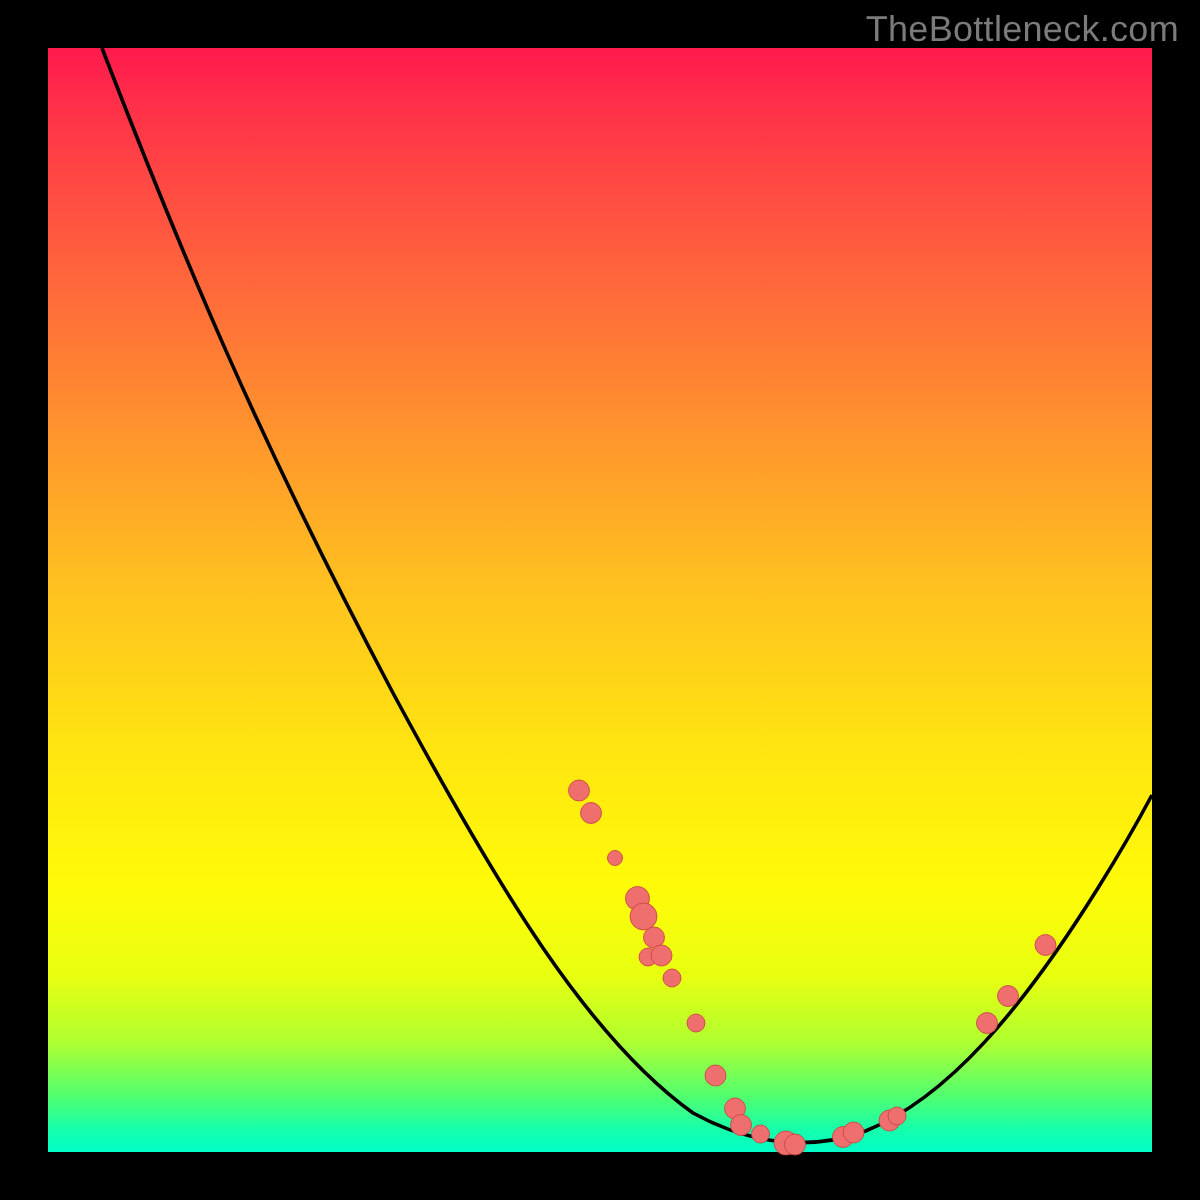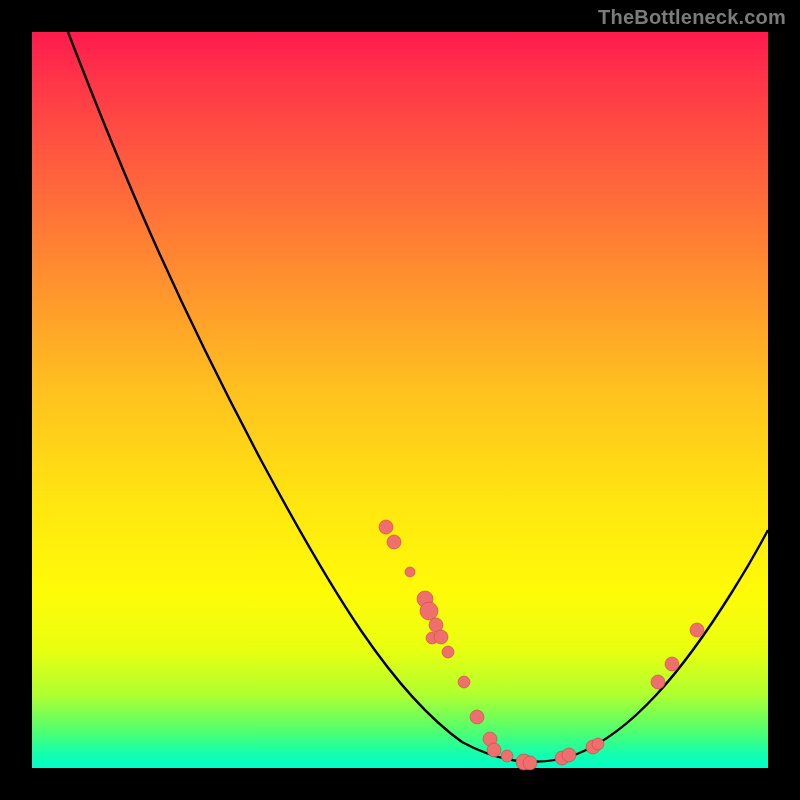--- a/index.html
+++ b/index.html
@@ -31,22 +31,22 @@
       #50ff70 95%,
       #15ffac 98%,
       #00ffc8 100%
     );
   }
   .watermark {
     position: absolute;
     top: 6px;
     right: 14px;
     color: #7b7b7b;
-    font-size: 20px;
-    font-weight: 700;
+    font-size: 24px;
+    font-weight: 400;
     letter-spacing: 0.2px;
   }
   svg.curve {
     position: absolute;
     left: 0;
     top: 0;
     width: 736px;
     height: 736px;
     overflow: visible;
   }

